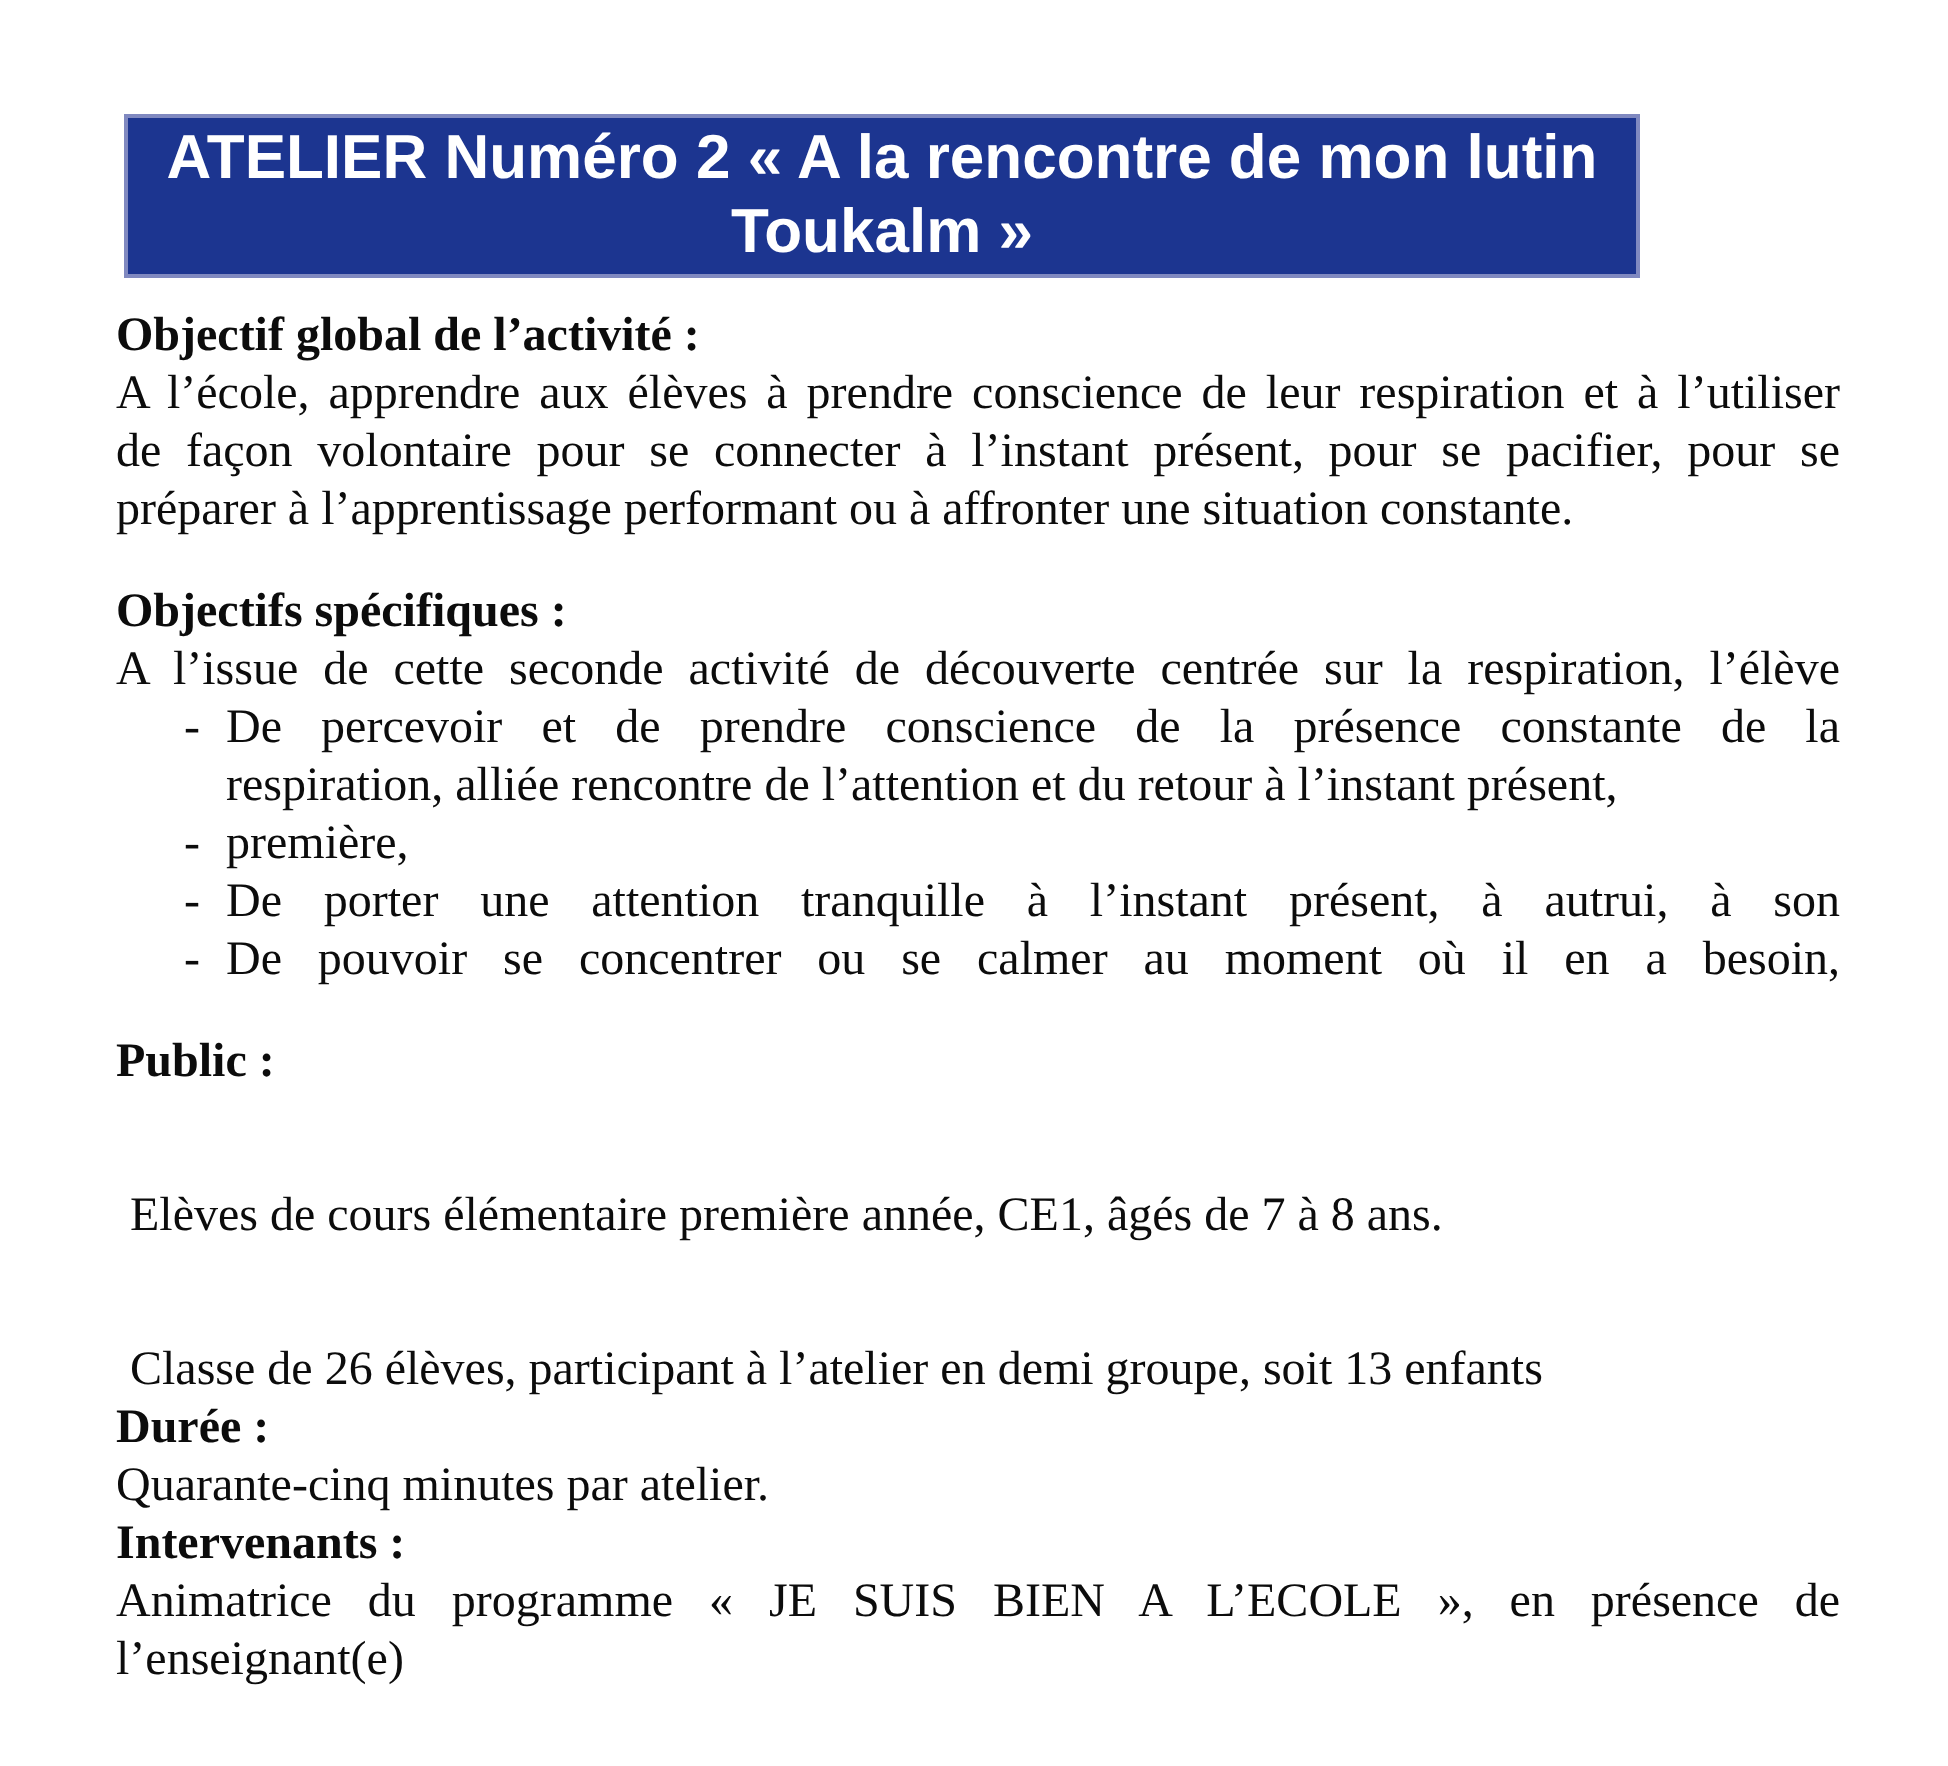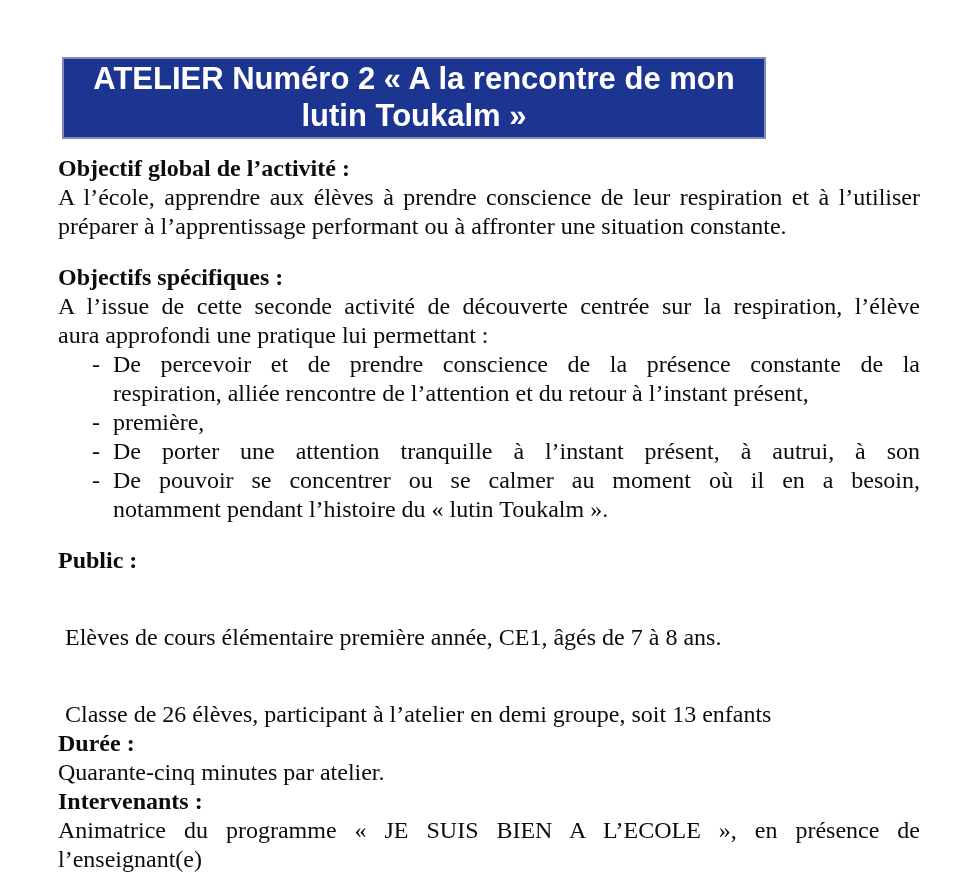--- a/index.html
+++ b/index.html
@@ -4,21 +4,21 @@
 <style>
   html, body { margin: 0; padding: 0; }
   body {
     width: 974px; height: 883px;
     background: #ffffff;
     overflow: hidden;
     color: #0c0c0c;
   }
   .banner {
     margin: 57px 0 0 62px;
-    width: 704px;
+    width: 758px;
     box-sizing: border-box;
     background: #1c3590;
     border: 2px solid #8089c0;
     color: #ffffff;
     text-align: center;
     font-family: "Liberation Sans", sans-serif;
     font-weight: bold;
     font-size: 31px;
     line-height: 37px;
     padding: 1px 12px 3px;
@@ -49,30 +49,30 @@
 <div class="banner">
   <span>ATELIER Numéro 2 « A la rencontre de mon lutin Toukalm »</span>
 </div>
 
 <div class="content">
 
   <div class="line heading"><span class="hd">Objectif global de l’activité : </span></div>
 
   <div>
     <div class="line j">A l’école, apprendre aux élèves à prendre conscience de leur respiration et à l’utiliser</div>
+    <div class="line j">de façon volontaire pour se connecter à l’instant présent, pour se pacifier, pour se</div>
     <div class="line">préparer à l’apprentissage performant ou à affronter une situation constante.</div>
   </div>
 
   <div class="spacer"></div>
 
   <div class="line heading"><span class="hd">Objectifs spécifiques :</span></div>
 
   <div>
     <div class="line j">A l’issue de cette seconde activité de découverte centrée sur la respiration, l’élève</div>
-    <div class="line">aura approfondi une pratique lui permettant :</div>
   </div>
 
   <div>
     <div class="bullet">
       <span class="dash">-</span>
       <div class="btxt">
         <div class="line j">De percevoir et de prendre conscience de la présence constante de la</div>
         <div class="line">respiration, alliée rencontre de l’attention et du retour à l’instant présent,</div>
       </div>
     </div>
@@ -85,21 +85,20 @@
     <div class="bullet">
       <span class="dash">-</span>
       <div class="btxt">
         <div class="line j">De porter une attention tranquille à l’instant présent, à autrui, à son</div>
       </div>
     </div>
     <div class="bullet">
       <span class="dash">-</span>
       <div class="btxt">
         <div class="line j">De pouvoir se concentrer ou se calmer au moment où il en a besoin,</div>
-        <div class="line">notamment pendant l’histoire du « lutin Toukalm ».</div>
       </div>
     </div>
   </div>
 
   <div class="spacer"></div>
 
   <div class="line heading"><span class="hd">Public :</span></div>
 
   <div>
     <div class="line ind">Elèves de cours élémentaire première année, CE1, âgés de 7 à 8 ans.</div>

